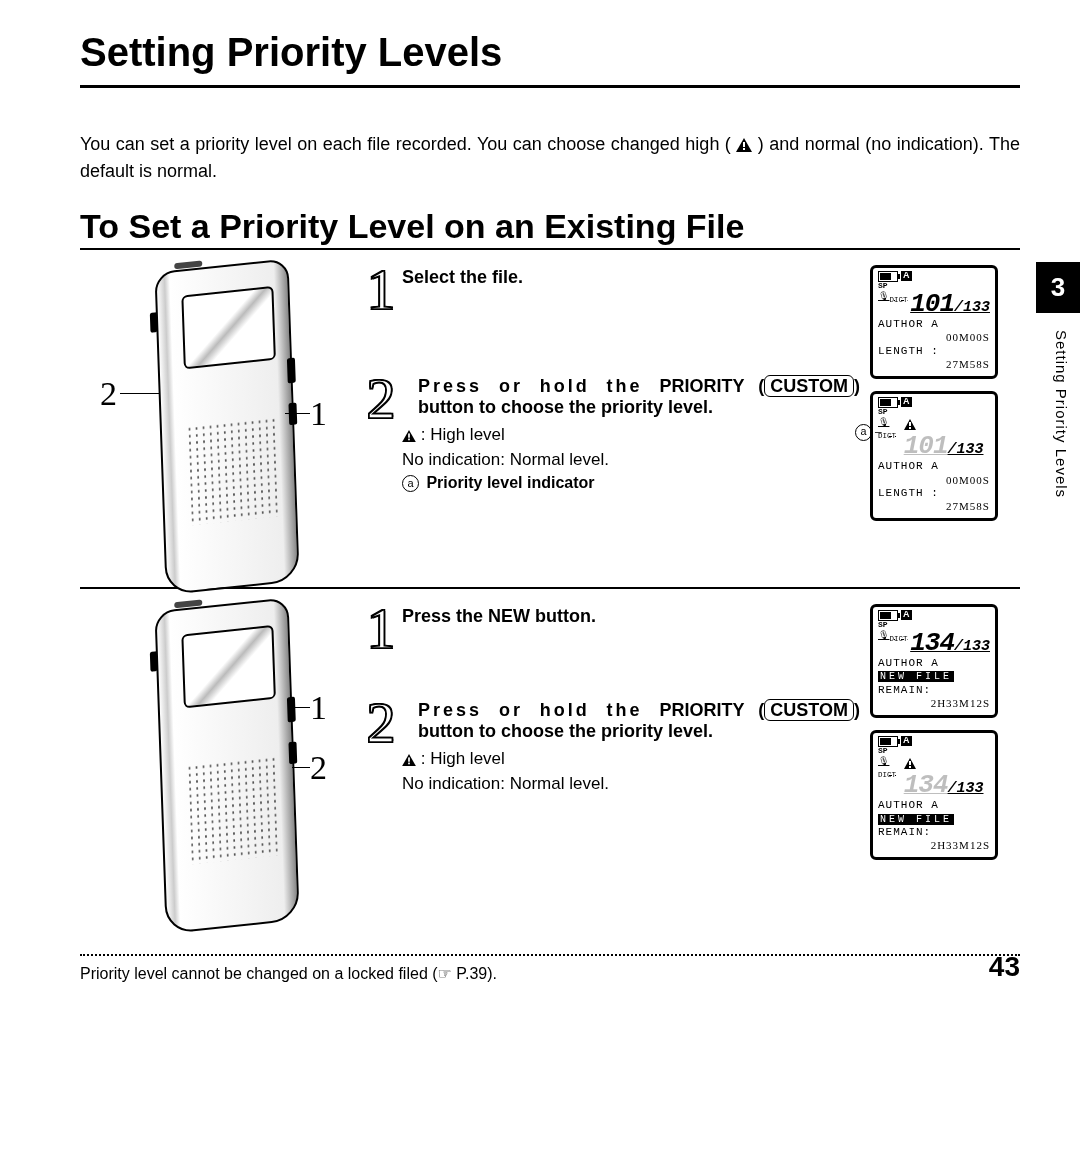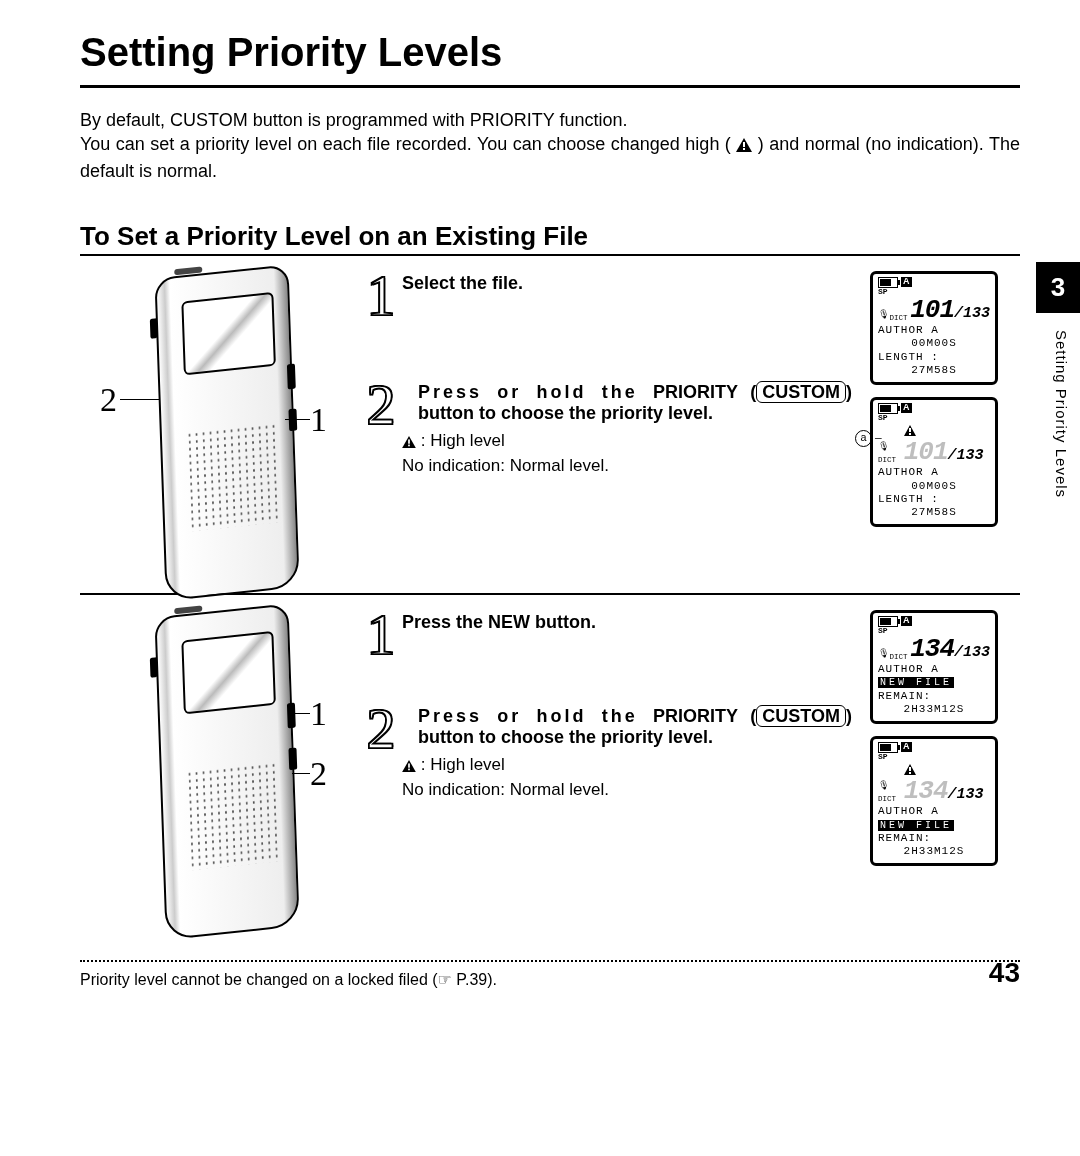--- a/index.html
+++ b/index.html
@@ -27,23 +27,23 @@
   .intro {
     font-size: 18px;
     line-height: 1.35;
     text-align: justify;
   }
   .warn-tri {
     display: inline-block;
     vertical-align: -2px;
   }
   .sub-title {
-    font-size: 26px;
-    font-weight: bold;
-    margin-top: 38px;
+    font-size: 34px;
+    font-weight: bold;
+    margin-top: 24px;
     margin-bottom: 2px;
   }
   .sub-hr {
     border: none;
     border-top: 2px solid #000;
     margin: 2px 0 15px 0;
   }
   .section-body {
     display: flex;
     position: relative;
@@ -157,21 +157,21 @@
     text-shadow:
       1px 1px 0 #000, -1px -1px 0 #000, 1px -1px 0 #000, -1px 1px 0 #000;
     width: 42px;
     flex-shrink: 0;
     text-align: center;
   }
   .step-text {
     flex: 1;
     font-size: 18px;
     padding-top: 2px;
-    padding-right: 18px;
+    padding-right: 10px;
   }
   .step-text .bold2 {
     font-weight: bold;
   }
   .step-text .tracked { letter-spacing: 3px; }
   .step-text .just { text-align: justify; margin-left: 16px; }
   .detail {
     font-size: 17px;
     margin-top: 6px;
   }
@@ -237,23 +237,24 @@
   .lcd-a-box {
     background: #000;
     color: #fff;
     font-size: 9px;
     padding: 0 2px;
     font-weight: bold;
     font-family: Arial, sans-serif;
   }
   .lcd-main {
     display: flex;
-    align-items: flex-end;
+    align-items: flex-start;
     justify-content: space-between;
     margin: 2px 0;
+    text-decoration: underline;
   }
   .seven-seg {
     font-family: "Courier New", monospace;
     font-size: 26px;
     font-weight: bold;
     font-style: italic;
     letter-spacing: -1px;
     line-height: 0.9;
   }
   .seven-seg-dim {
@@ -264,21 +265,21 @@
     font-style: italic;
     font-weight: bold;
   }
   .lcd-text {
     font-family: "Courier New", monospace;
     font-size: 11px;
     letter-spacing: 1px;
     white-space: pre;
     line-height: 1.2;
   }
-  .lcd-right { text-align: center; }
+  .lcd-right { text-align: right; font-family: Liberation Serif, serif; }
   .lcd-invert {
     background: #000;
     color: #fff;
     padding: 0 2px;
     display: inline-block;
     letter-spacing: 3px;
     font-size: 10px;
   }
   .lcd-call-a {
     position: absolute;
@@ -330,21 +331,21 @@
   }
 </style>
 </head>
 <body>
 
 <div class="page">
   <div class="title">Setting Priority Levels</div>
   <hr class="hr">
 
   <div class="intro">
-    <span>By default, CUSTOM button is programmed with PRIORITY function.</span><br>
+    <br>
     <span>You can set a priority level on each file recorded. You can choose changed high ( </span>
     <span class="warn-tri">
       <svg width="16" height="14" viewBox="0 0 16 14">
           <path d="M8 0 L16 14 L0 14 Z" fill="#000"></path>
           <rect x="7" y="4" width="2" height="5" fill="#fff"></rect>
           <rect x="7" y="10" width="2" height="2" fill="#fff"></rect>
         </svg>
     </span>
     <span> ) and normal (no indication). The default is normal.</span>
   </div>
@@ -386,20 +387,21 @@
           <div class="detail">
             <div class="row">
               <span class="warn-tri"><svg width="14" height="12" viewBox="0 0 16 14">
                     <path d="M8 0 L16 14 L0 14 Z" fill="#000"></path>
                     <rect x="7" y="4" width="2" height="5" fill="#fff"></rect>
                     <rect x="7" y="10" width="2" height="2" fill="#fff"></rect>
                   </svg></span>
               <span>: High level</span>
             </div>
             <div class="row">No indication: Normal level.</div>
+            <div class="row"><span class="circle-a">a</span><span class="bold-small"> Priority level indicator</span></div>
           </div>
         </div>
       </div>
     </div>
 
     <div class="lcd-col">
       <div class="lcd">
         <div class="lcd-top-row">
           <div class="batt">
               <div class="batt-fill"></div>

